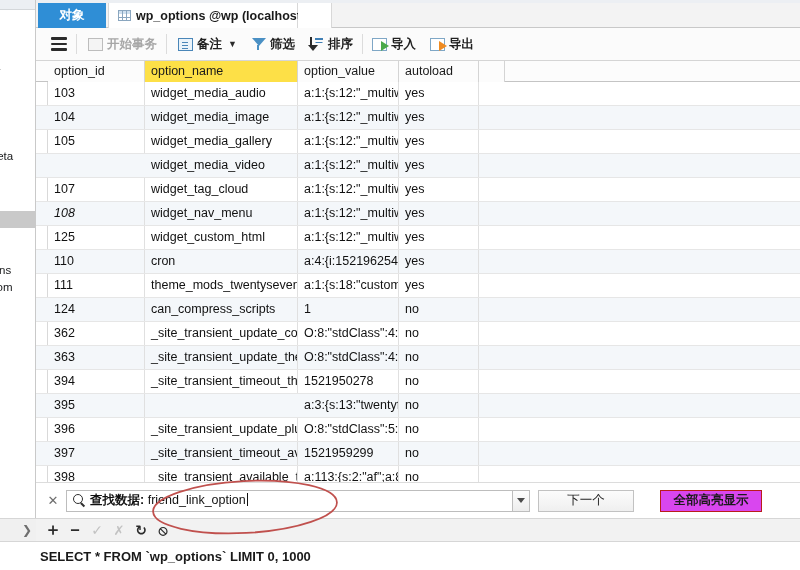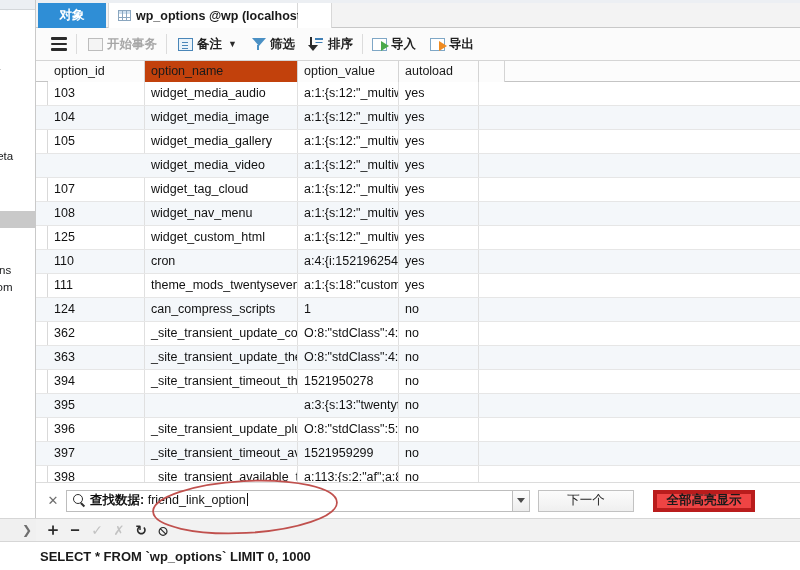--- a/index.html
+++ b/index.html
@@ -143,21 +143,21 @@
   .hdr-row {
     position: absolute; left: 0; top: 0; width: 764px; height: 21px;
     background: #fcfcfc; border-bottom: 1px solid #c4c4c4;
   }
   .hdr-cell {
     position: absolute; top: 0; height: 21px; line-height: 21px;
     padding-left: 6px; font-size: 12.5px; color: #1a1a1a;
     border-right: 1px solid #d4d4d4;
     background: #fcfcfc; white-space: nowrap; overflow: hidden;
   }
-  .hdr-cell.hl { background: #c2410c; }
+  .hdr-cell.hl { background: #fde047; }
 
   .row {
     position: absolute; left: 0; width: 764px; height: 24px;
     border-bottom: 1px solid #e6e6e6;
   }
   .row.alt { background: #f4f7fa; }
   .cell {
     position: absolute; top: 0; height: 23px; line-height: 23px;
     padding-left: 6px; font-size: 12.5px; color: #111;
     white-space: nowrap; overflow: hidden;
@@ -207,22 +207,22 @@
   }
   .btn {
     height: 22px; display:flex; align-items:center; justify-content:center;
     font-size: 12.5px; color:#1a1a1a; white-space:nowrap;
   }
   .btn.next {
     width: 96px; margin-left: 8px;
     border: 1px solid #c2c2c2; background: linear-gradient(#fcfcfc,#efefef);
   }
   .btn.hl-all {
-    width: 102px; margin-left: 19px;
-    border: 4px solid #b91c1c; background: #ef4444; font-weight:700;
+    width: 102px; margin-left: 26px;
+    border: 1px solid #b91c1c; background: #d946ef; font-weight:700;
   }
 
   
   .navbar {
     position: absolute; left: -36px; top: 518px; width: 800px; height: 23px;
     background: #f2f2f2; border-top: 1px solid #d6d6d6;
     display: flex; align-items: center;
   }
   .nav-left {
     width: 36px; height: 22px; display:flex; align-items:center; justify-content:flex-end;
@@ -374,21 +374,21 @@
             <div class="cell" style="left: 262px; width: 101px;">a:1:{s:12:"_multiwi</div>
             <div class="cell" style="left: 363px; width: 80px;">yes</div>
           </div>
           <div class="row" style="top: 117px;">
             <div class="cell" style="left: 12px; width: 97px;">107</div>
             <div class="cell" style="left: 109px; width: 153px;">widget_tag_cloud</div>
             <div class="cell" style="left: 262px; width: 101px;">a:1:{s:12:"_multiwi</div>
             <div class="cell" style="left: 363px; width: 80px;">yes</div>
           </div>
           <div class="row alt" style="top: 141px;">
-            <div class="cell" style="left: 12px; width: 97px;">108</div>
+            <div class="cell" style="left: 12px; width: 97px; font-style: italic;">108</div>
             <div class="cell" style="left: 109px; width: 153px;">widget_nav_menu</div>
             <div class="cell" style="left: 262px; width: 101px;">a:1:{s:12:"_multiwi</div>
             <div class="cell" style="left: 363px; width: 80px;">yes</div>
           </div>
           <div class="row" style="top: 165px;">
             <div class="cell" style="left: 12px; width: 97px;">125</div>
             <div class="cell" style="left: 109px; width: 153px;">widget_custom_html</div>
             <div class="cell" style="left: 262px; width: 101px;">a:1:{s:12:"_multiwi</div>
             <div class="cell" style="left: 363px; width: 80px;">yes</div>
           </div>

